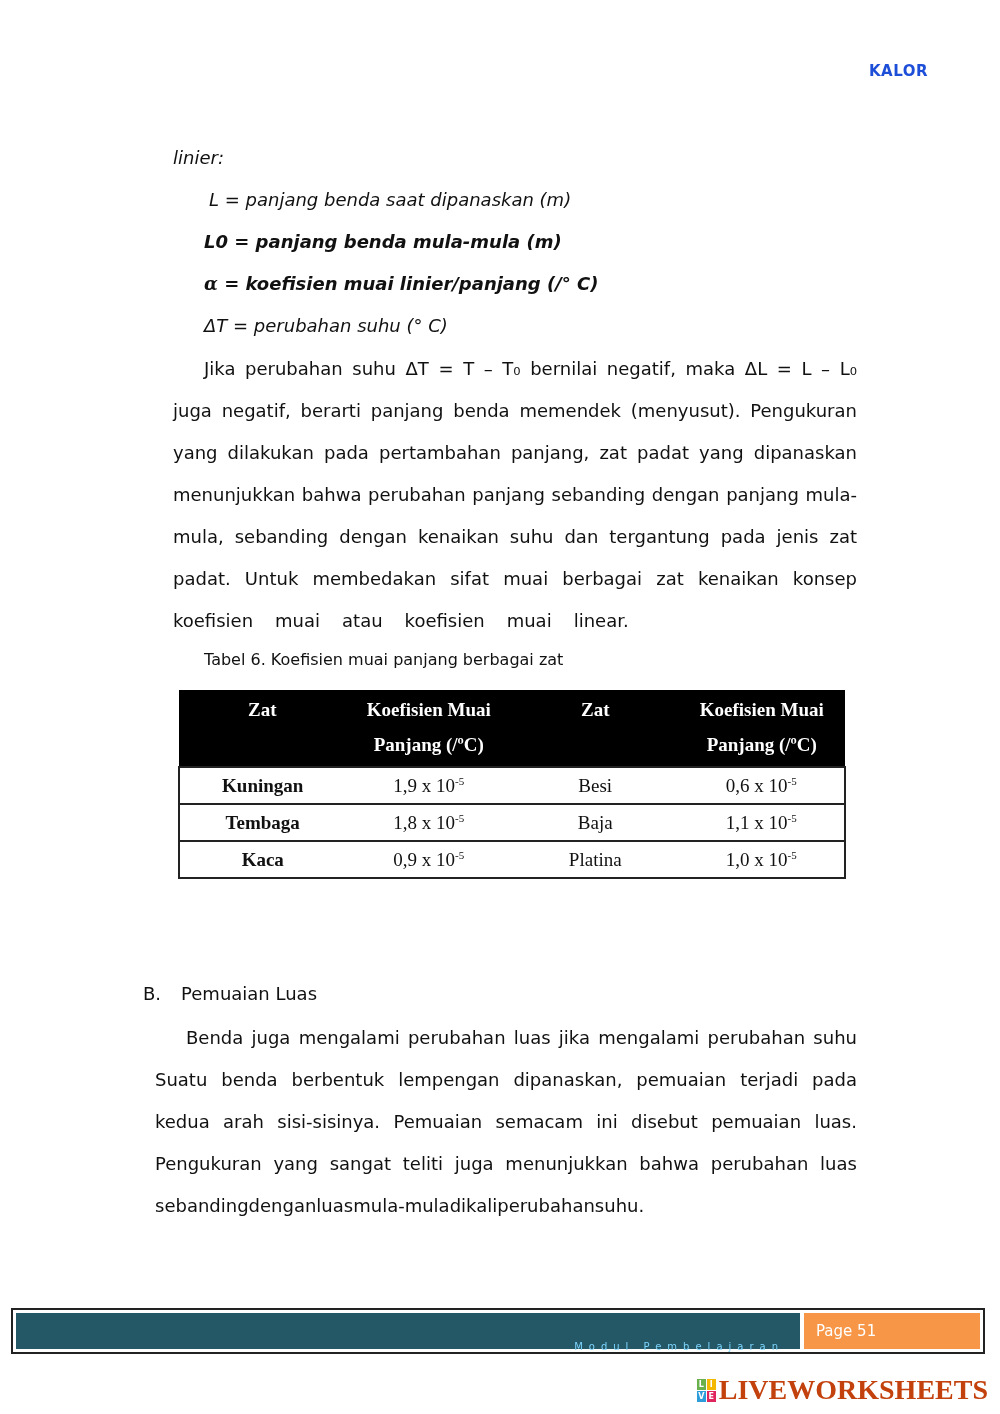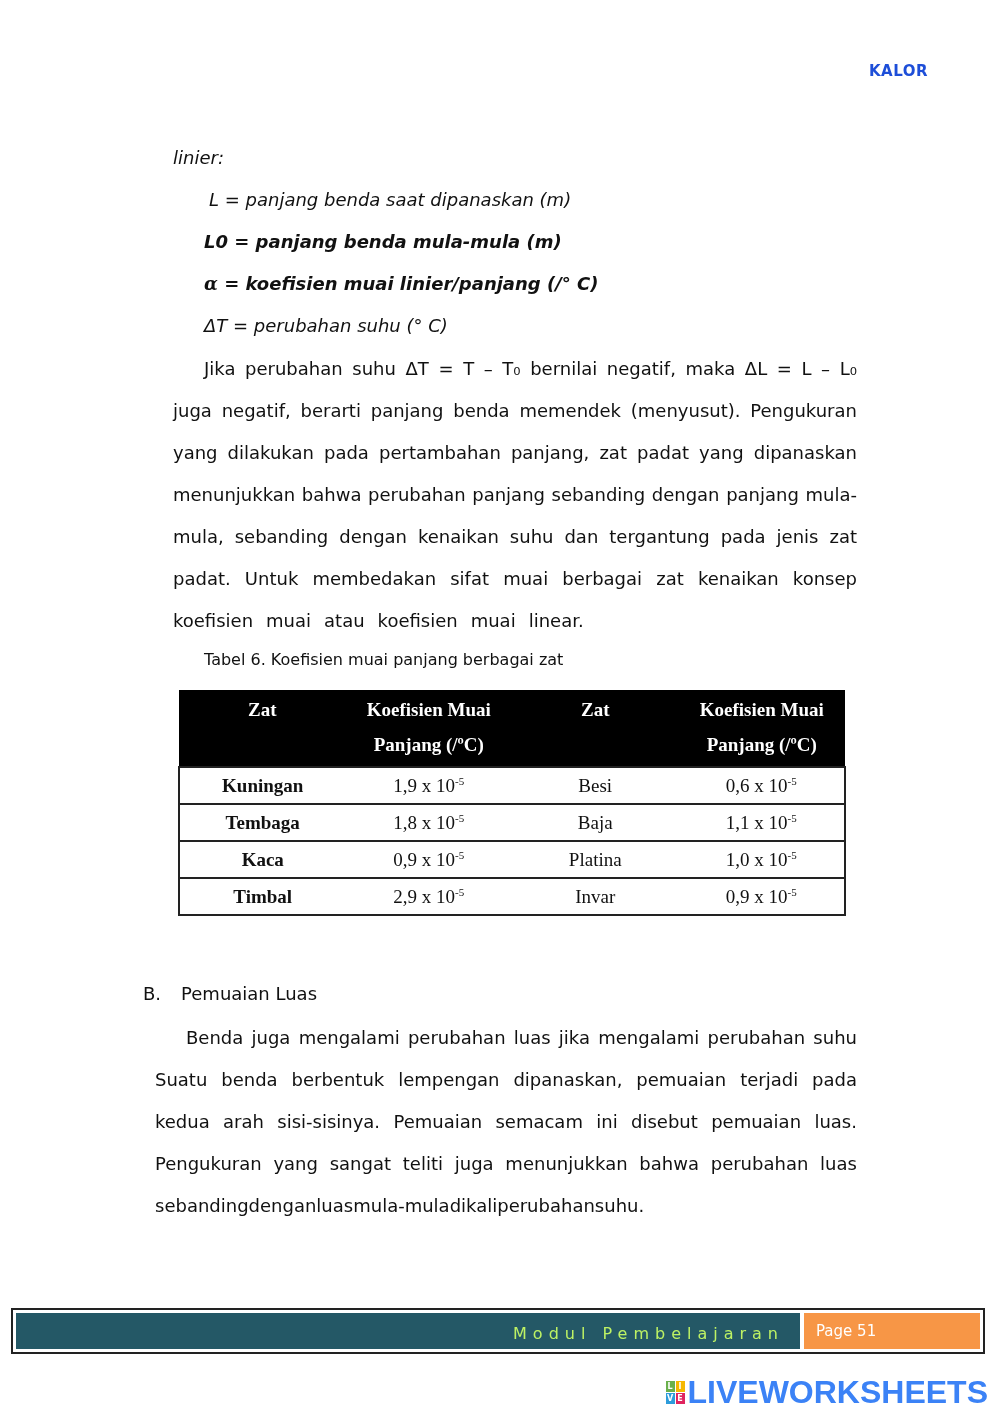--- a/index.html
+++ b/index.html
@@ -4,46 +4,46 @@
 <style>
   html, body { margin:0; padding:0; }
   body { width:1000px; height:1414px; background:#fff; position:relative; overflow:hidden;
          font-family:"DejaVu Sans", sans-serif; color:#111; }
   .header-title { position:absolute; top:62px; right:72px; font-size:15px; font-weight:bold;
          color:#1d4ed8; letter-spacing:0.5px; }
   .txt { position:absolute; font-size:18px; line-height:42px; }
   .it { font-style:italic; }
   .para { position:absolute; left:173px; width:684px; font-size:18px; }
   .para .line { height:42px; line-height:42px; text-align:justify; text-align-last:justify; white-space:nowrap; display:flex; justify-content:space-between; }
-  .para .line.last { justify-content:flex-start; gap:13px; }
+  .para .line.last { justify-content:flex-start; gap:22px; }
   .caption { position:absolute; left:204px; top:650px; font-size:16px; }
   table.coef { position:absolute; left:178px; top:690px; width:668px; border-collapse:collapse;
       font-family:"Liberation Serif", serif; font-size:19px; }
   table.coef th { background:#000; color:#fff; font-weight:bold; height:72px; vertical-align:top;
       padding:2px 4px; line-height:35px; }
   table.coef td { height:35px; text-align:center; border-top:2px solid #222; padding:0; }
   table.coef tbody tr:last-child td { border-bottom:2px solid #222; }
   table.coef td:first-child { border-left:2px solid #222; font-weight:bold; }
   table.coef td:last-child { border-right:2px solid #222; }
   sup { font-size:11px; vertical-align:7px; line-height:0; }
   .secB { position:absolute; left:143px; top:983px; font-size:18px; }
   .secB .t { margin-left:20px; }
   .para2 { position:absolute; left:155px; width:702px; top:1017px; font-size:18px; }
   .para2 .line { height:42px; line-height:42px; display:flex; justify-content:space-between; white-space:nowrap; }
   .para2 .line.last { justify-content:flex-start; }
   .footer-frame { position:absolute; left:11px; top:1308px; width:974px; height:46px;
       border:2px solid #222; box-sizing:border-box; }
   .footer-bar { position:absolute; left:16px; top:1313px; width:784px; height:36px; background:#245866; }
-  .footer-label { position:absolute; right:16px; top:3px; line-height:36px; color:#bef264; font-size:16px; letter-spacing:6px; }
+  .footer-label { position:absolute; right:16px; top:16px; line-height:36px; color:#7dd3fc; font-size:10px; letter-spacing:6px; }
   .footer-page { position:absolute; left:804px; top:1313px; width:176px; height:36px; background:#f79646;
       color:#fff; font-size:15px; line-height:36px; padding-left:12px; box-sizing:border-box; }
   .lw { position:absolute; right:12px; top:1374px; display:flex; align-items:center; }
   .lw-grid { display:grid; grid-template-columns:9px 9px; grid-gap:1px; margin-right:3px; }
   .lw-grid span { width:9px; height:11px; font-size:8px; color:#fff; font-weight:bold; text-align:center; line-height:11px; font-family:"DejaVu Sans", sans-serif; }
-  .lw-text { font-size:32px; font-weight:bold; color:#3b82f6; font-family:Liberation Sans, sans-serif; letter-spacing:0px; }
+  .lw-text { font-size:28px; font-weight:bold; color:#c2410c; font-family:Liberation Serif, serif; letter-spacing:0px; }
 </style>
 </head>
 <body>
 
 <div class="header-title">KALOR</div>
 
 <div class="txt it" style="left:173px; top:137px;">linier:</div>
 <div class="txt it" style="left:209px; top:179px;"><span>L</span><span> = panjang benda saat dipanaskan (m)</span></div>
 <div class="txt it" style="left:204px; top:221px;font-weight:bold;"><span>L0</span><span> = panjang benda mula-mula (m)</span></div>
 <div class="txt it" style="left:204px; top:263px;font-weight:bold;"><span style="font-family:'DejaVu Serif', serif;">α</span><span> = koefisien muai linier/panjang (/° C)</span></div>
@@ -165,26 +165,20 @@
         <td><span>1,8 x 10</span><sup>-5</sup></td>
         <td><span>Baja</span></td>
         <td><span>1,1 x 10</span><sup>-5</sup></td>
       </tr>
       <tr>
         <td><span>Kaca</span></td>
         <td><span>0,9 x 10</span><sup>-5</sup></td>
         <td><span>Platina</span></td>
         <td><span>1,0 x 10</span><sup>-5</sup></td>
       </tr>
-      <tr>
-        <td><span>Timbal</span></td>
-        <td><span>2,9 x 10</span><sup>-5</sup></td>
-        <td><span>Invar</span></td>
-        <td><span>0,9 x 10</span><sup>-5</sup></td>
-      </tr>
     </tbody>
 </table>
 
 <div class="secB">
   <span>B.</span><span class="t">Pemuaian Luas</span>
 </div>
 
 <div class="para2">
   <div class="line" style="padding-left:31px;">
       <span>Benda</span>

